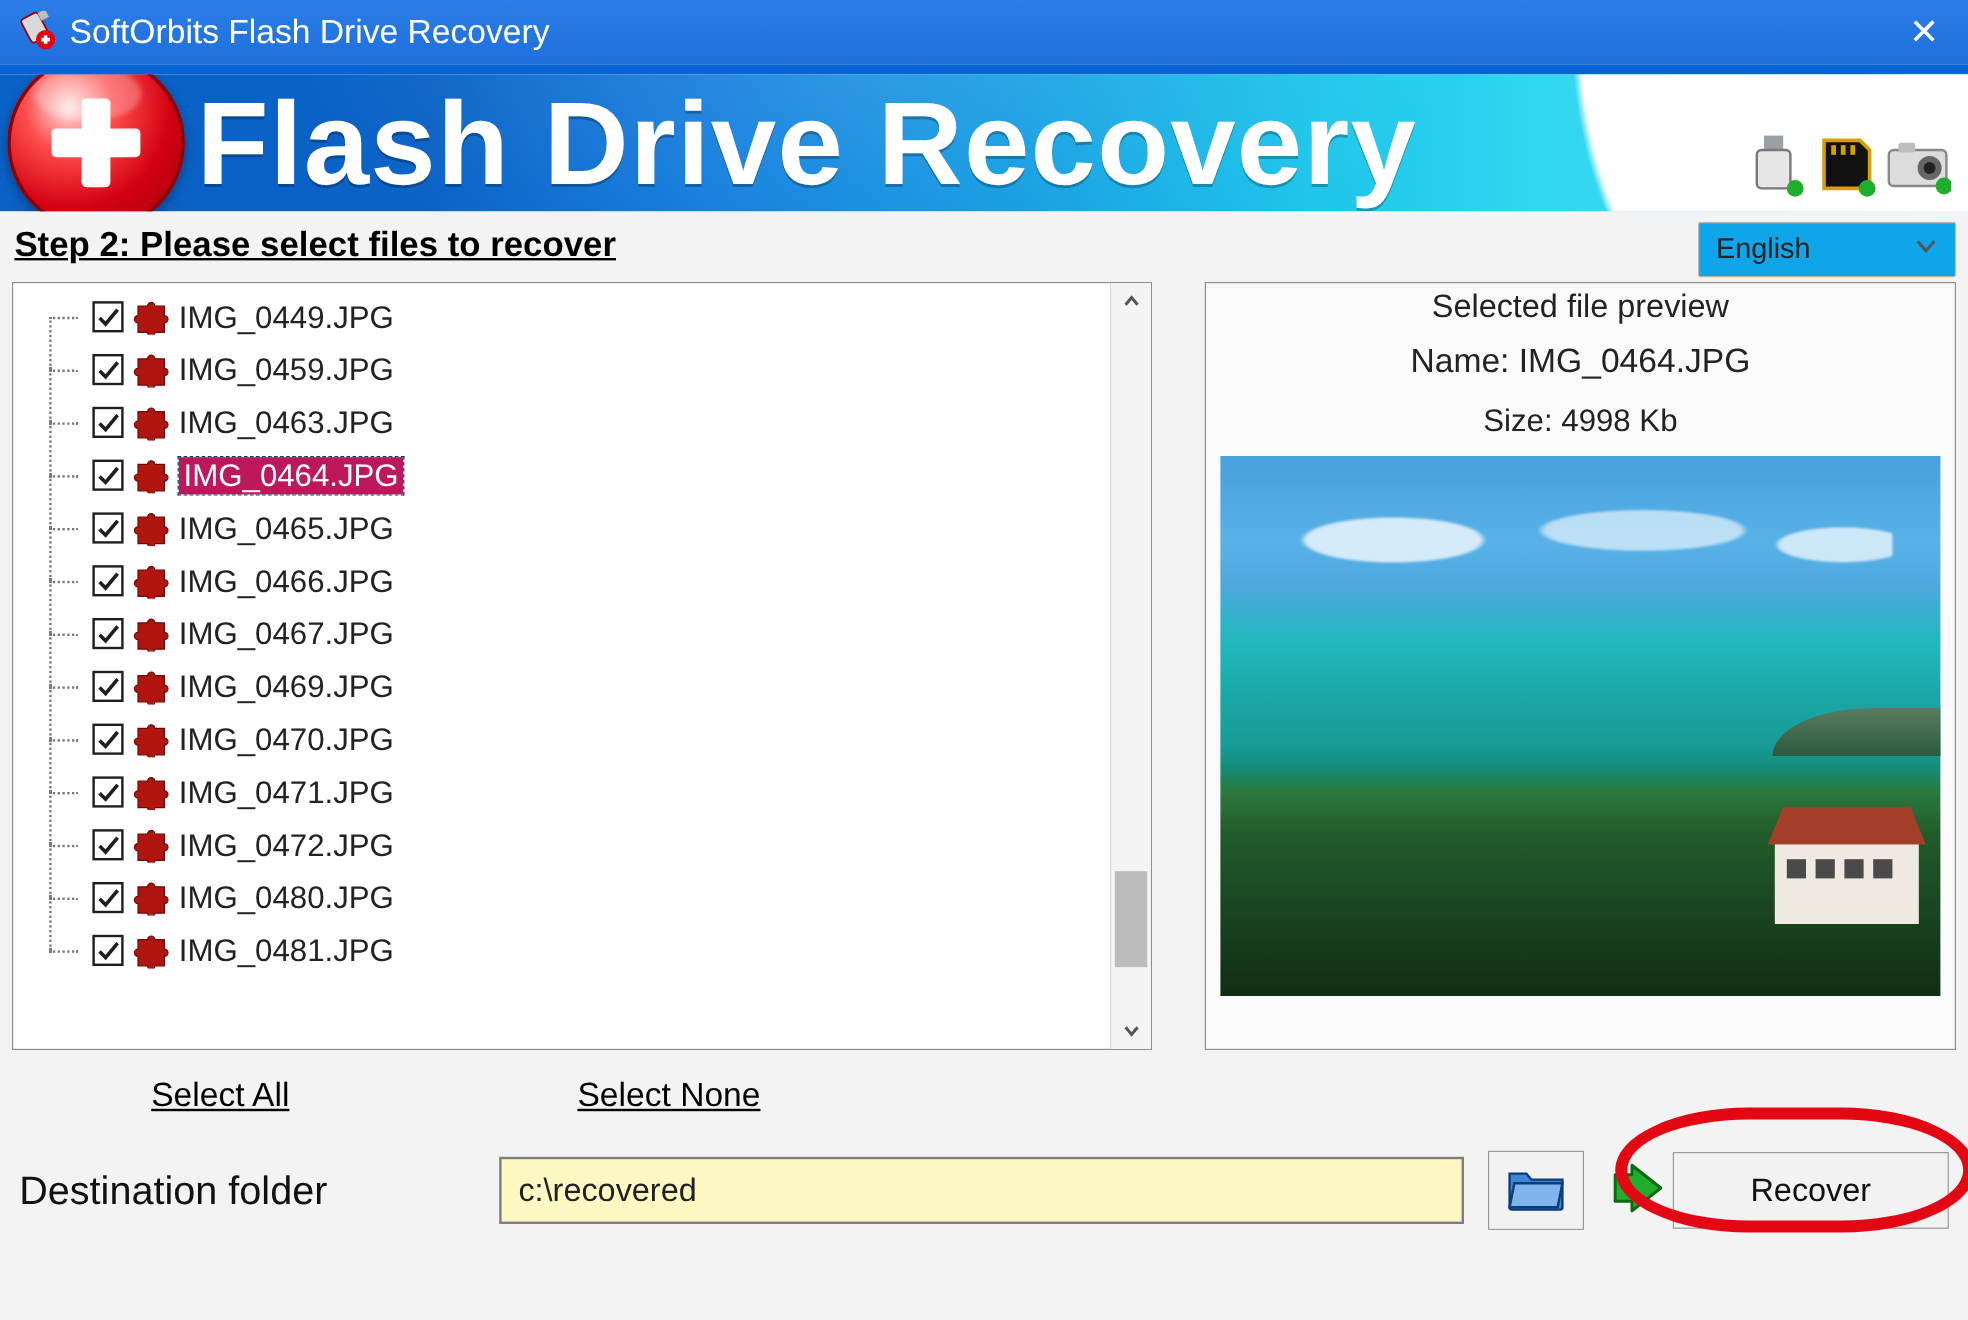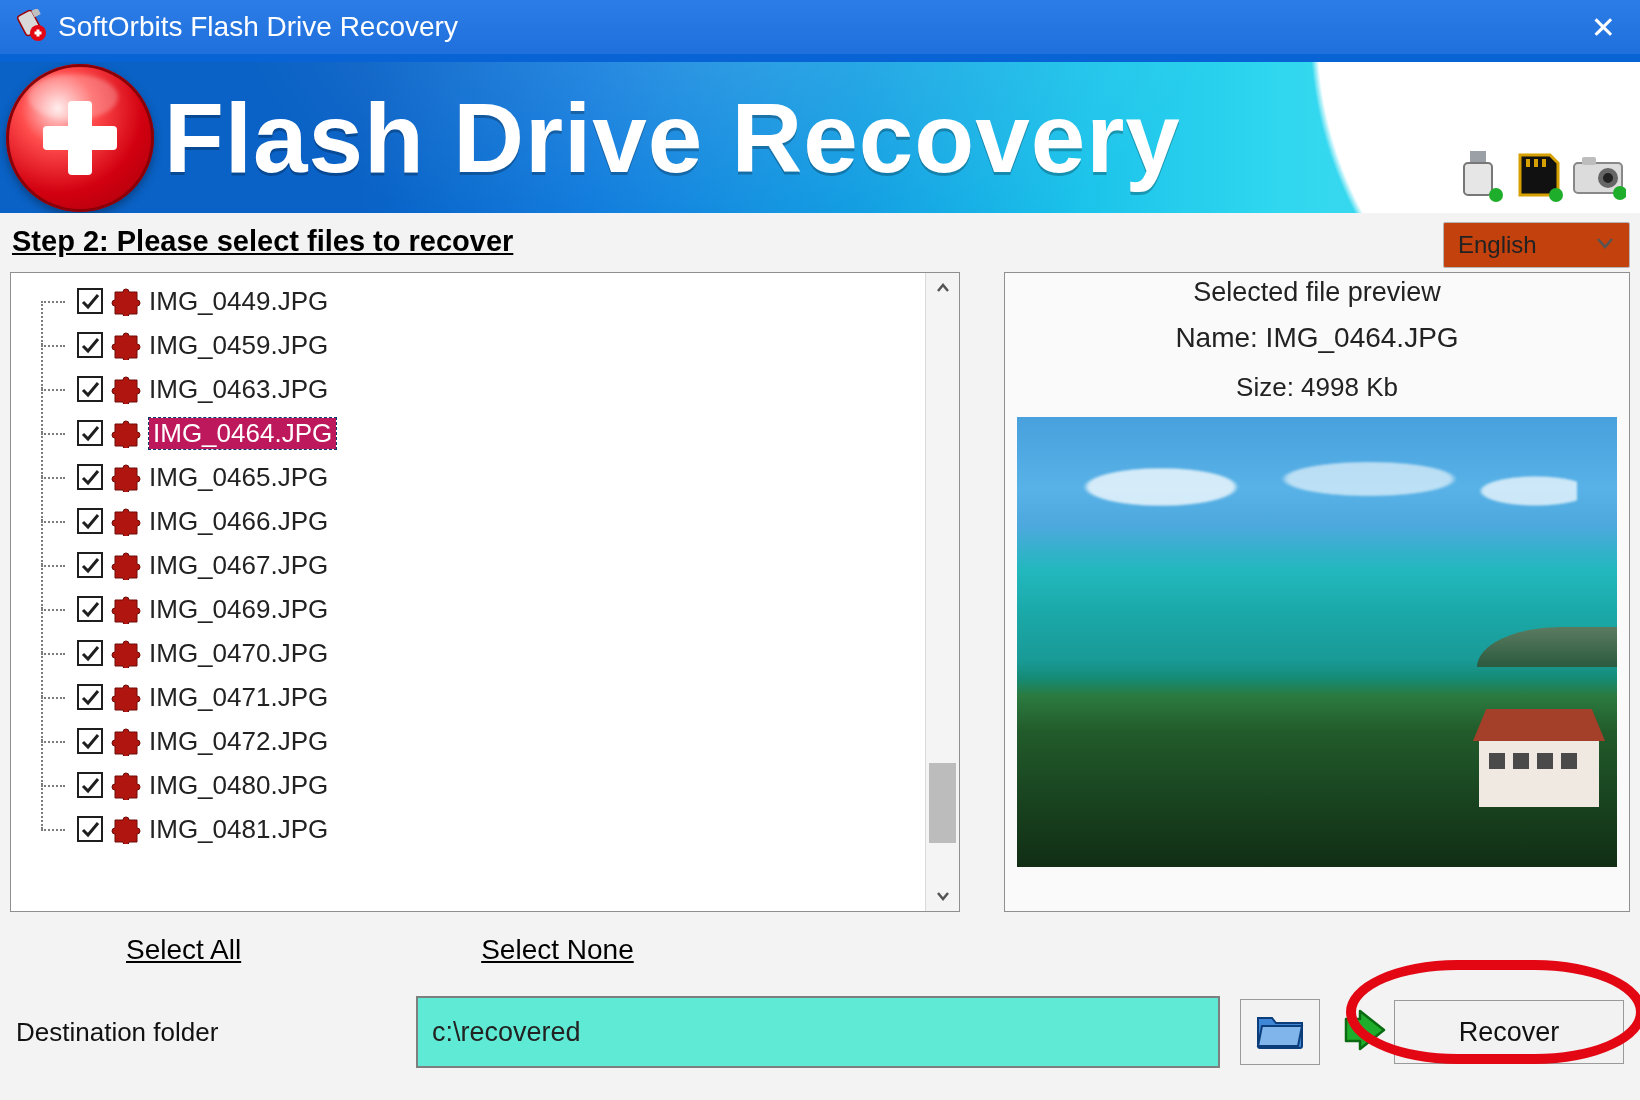--- a/index.html
+++ b/index.html
@@ -13,21 +13,21 @@
     display: flex; align-items: center; padding-left: 16px; color: #fff; text-align: right;
   }
   .titlebar .usb-ico { margin-right: 10px; }
   .titlebar .title { font-size: 28px; font-weight: 400; }
   .titlebar .close { margin-left: auto; margin-right: 24px; font-size: 30px; color: #fff; }
 
   .bluebar { height: 8px; background: #0864d4; }
 
   
   .headerband {
-    height: 151px;
+    height: 114px;
     background:
       radial-gradient(ellipse 900px 500px at 730px -60px, rgba(255,255,255,0.18) 0%, rgba(255,255,255,0) 55%),
       linear-gradient(to right, #0a62c6 0%, #0a62c6 22%, #0a78dc 36%, #0a9ae1 52%, #1cc3ea 66%, #30d7ef 78%, #3ed9ef 88%, #b4ebf5 100%);
     display: flex; align-items: center; position: relative; overflow: hidden;
   }
   
   .headerband::after {
     content: ""; position: absolute; right: -60px; top: -30px; width: 520px; height: 520px;
     background: radial-gradient(circle at 100% 0%, #fff 0 52%, transparent 53%);
     pointer-events: none;
@@ -52,21 +52,21 @@
   
   .content { flex: 1; padding: 8px 10px 10px 10px; display: flex; flex-direction: column; }
 
   .toprow { display: flex; align-items: center; }
   .step {
     font-size: 29px; font-weight: 700; color: #000; text-decoration: underline;
     padding: 4px 0 10px 2px;
   }
   .lang {
     margin-left: auto;
-    width: 187px; height: 46px; background: #c2410c; border: 1.5px solid #b6b6b6;
+    width: 215px; height: 46px; background: #0ea5e9; border: 1.5px solid #b6b6b6;
     display: flex; align-items: center; padding: 0 14px; font-size: 24px; color: #222;
     border-radius: 2px;
   }
   .lang .chev { margin-left: auto; }
 
   .midrow { display: flex; gap: 44px; margin-top: 4px; height: 640px; }
 
   .filelist {
     flex: 0 0 950px;
     border: 1.5px solid #8f8f8f;
@@ -142,23 +142,23 @@
       linear-gradient(#4a4a4a,#4a4a4a) 48px 0/16px 16px no-repeat,
       linear-gradient(#4a4a4a,#4a4a4a) 72px 0/16px 16px no-repeat;
   }
   .preview .img .headland { position:absolute; right:0; top: 210px; width: 140px; height: 40px;
     background: linear-gradient(to top, #2b5a3e, #5b7b60); border-top-left-radius: 60% 100%; }
 
   .actions { display: flex; gap: 240px; padding: 22px 0 8px 116px; }
   .linklike { font-size: 28px; color: #000; text-decoration: underline; font-weight: 500; }
 
   .destrow { display: flex; align-items: center; gap: 20px; padding: 22px 6px 0 6px; position: relative; }
-  .destlabel { font-size: 26px; color: #111; width: 380px; }
+  .destlabel { font-size: 33px; color: #111; width: 380px; }
   .destinput {
-    width: 804px; height: 72px; border: 2px solid #7e7e7e; background: #5eead4; font-size: 27px;
+    width: 804px; height: 56px; border: 2px solid #7e7e7e; background: #fef9c3; font-size: 27px;
     padding: 0 14px; color: #222; display:flex; align-items:center;
   }
   .browse-btn {
     width: 80px; height: 66px; border: 1.5px solid #9a9a9a; background: #f2f2f2;
     display:flex; align-items:center; justify-content:center;
   }
   .right-group { margin-left: auto; display:flex; align-items:center; gap: 6px; }
   .arrow-ico { width: 46px; height: 46px; }
   .recover-btn {
     width: 230px; height: 64px; border: 1.5px solid #9a9a9a; background: #f2f2f2;

